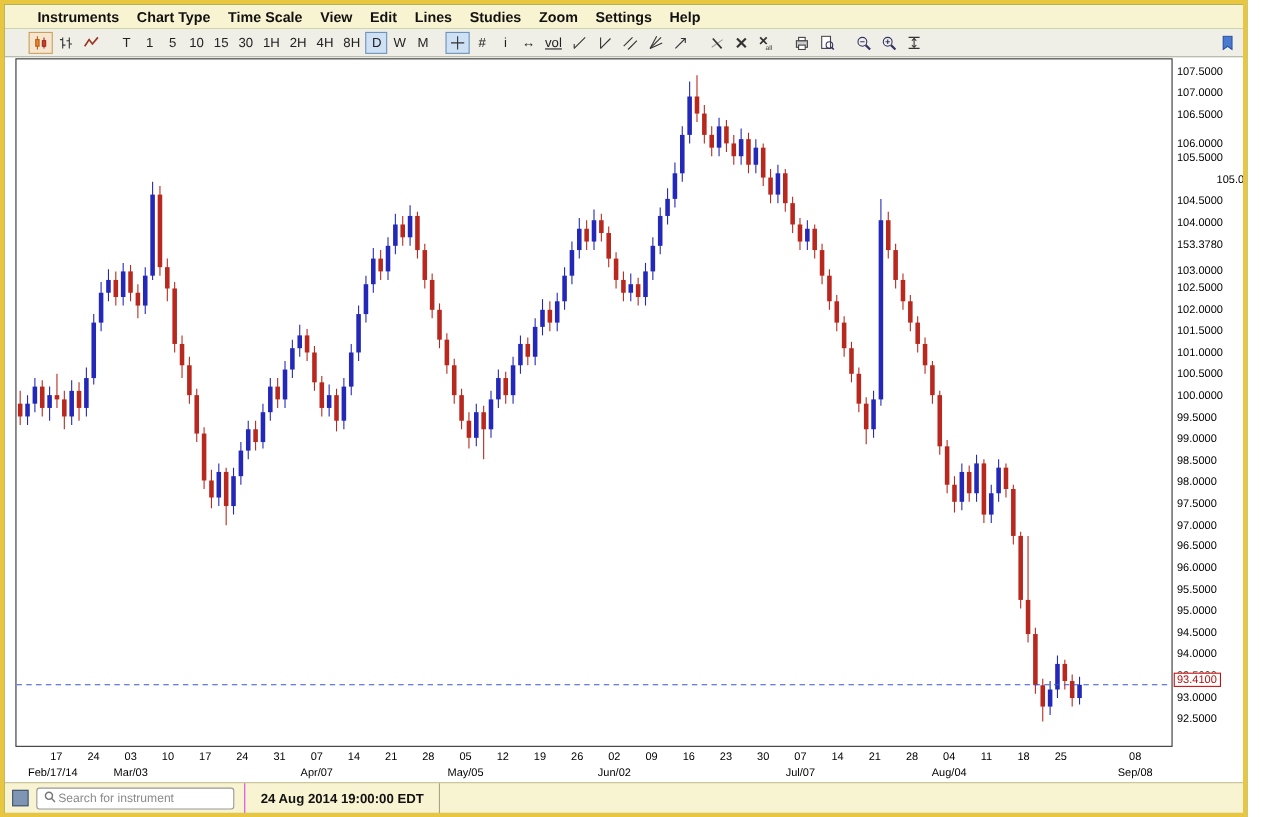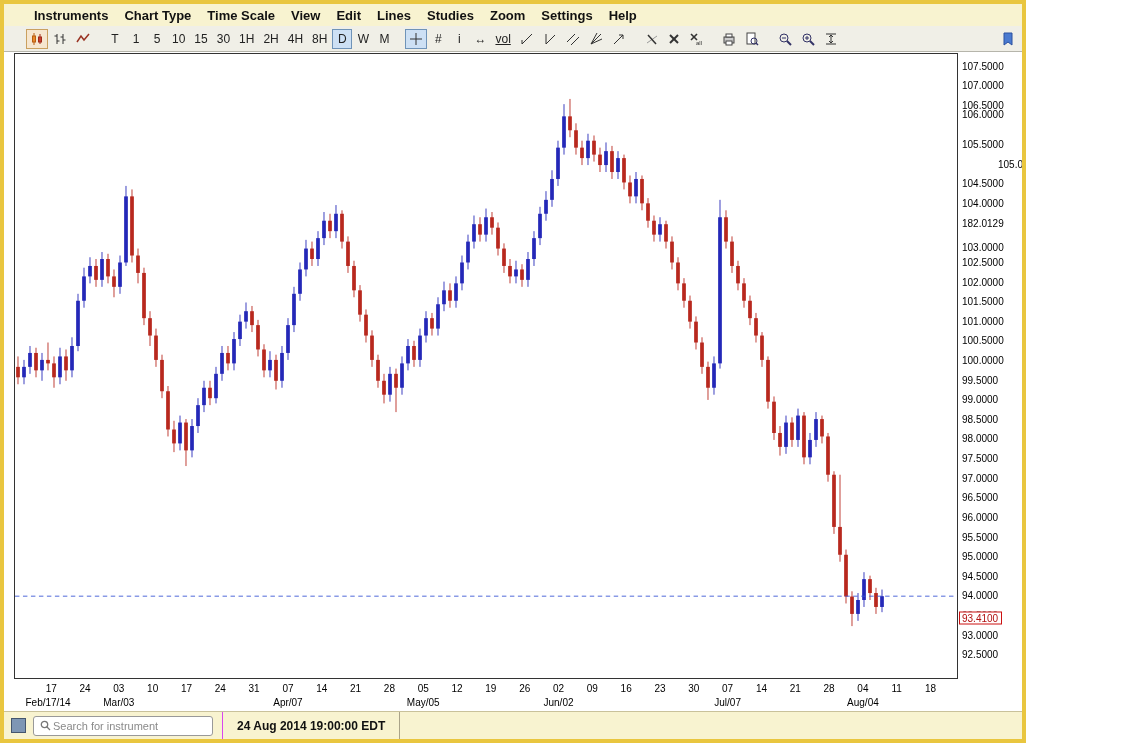--- a/index.html
+++ b/index.html
@@ -1,20 +1,20 @@
 <!DOCTYPE html>
 <html><head>
 <meta charset="utf-8">
 <style>
   * { box-sizing: border-box; }
   html,body { margin:0; padding:0; width:1146px; height:743px; }
   body { font-family:"Liberation Sans", sans-serif; }
 
   .window {
-    width:1026px; height:743px;
+    width:1134px; height:743px;
     border:4px solid #e9c63f;
     background:#4d7c0f;
     display:flex; flex-direction:column;
     overflow:hidden;
   }
 
   
   .menubar { height:22px; flex:0 0 22px; display:flex; align-items:center; padding-left:22px; background:#f8f3d0; }
   .menu-item { font-weight:bold; font-size:13px; padding:2px 8px; color:#111; cursor:default; white-space:nowrap; }
 
@@ -563,26 +563,26 @@
             <div class="xlab" style="left: 916.567px;">18</div>
             <div class="xlab" style="left: 950.389px;">25</div>
             <div class="xlab" style="left: 1018.03px;">08</div>
             <div class="xlab month" style="left: 1018.03px;">Sep/08</div>
           </div>
       </div>
       <div class="axis-col">
           <div class="ylab" style="top: 12.7685px;">107.5000</div>
           <div class="ylab" style="top: 32.3826px;">107.0000</div>
           <div class="ylab" style="top: 51.9968px;">106.5000</div>
-          <div class="ylab" style="top: 61px;">106.0000</div>
+          <div class="ylab" style="top: 78px;">106.0000</div>
           <div class="ylab" style="top: 91.2251px;">105.5000</div>
           <div class="ylab" style="top: 110.839px; margin-left: 36px;">105.0000</div>
           <div class="ylab" style="top: 130.453px;">104.5000</div>
           <div class="ylab" style="top: 150.068px;">104.0000</div>
-          <div class="ylab" style="top: 169.682px;">182.0129</div>
+          <div class="ylab" style="top: 169.682px;">153.3780</div>
           <div class="ylab" style="top: 194px;">103.0000</div>
           <div class="ylab" style="top: 208.91px;">102.5000</div>
           <div class="ylab" style="top: 228.524px;">102.0000</div>
           <div class="ylab" style="top: 248.138px;">101.5000</div>
           <div class="ylab" style="top: 267.752px;">101.0000</div>
           <div class="ylab" style="top: 287.367px;">100.5000</div>
           <div class="ylab" style="top: 306.981px;">100.0000</div>
           <div class="ylab" style="top: 326.595px;">99.5000</div>
           <div class="ylab" style="top: 346.209px;">99.0000</div>
           <div class="ylab" style="top: 365.823px;">98.5000</div>

